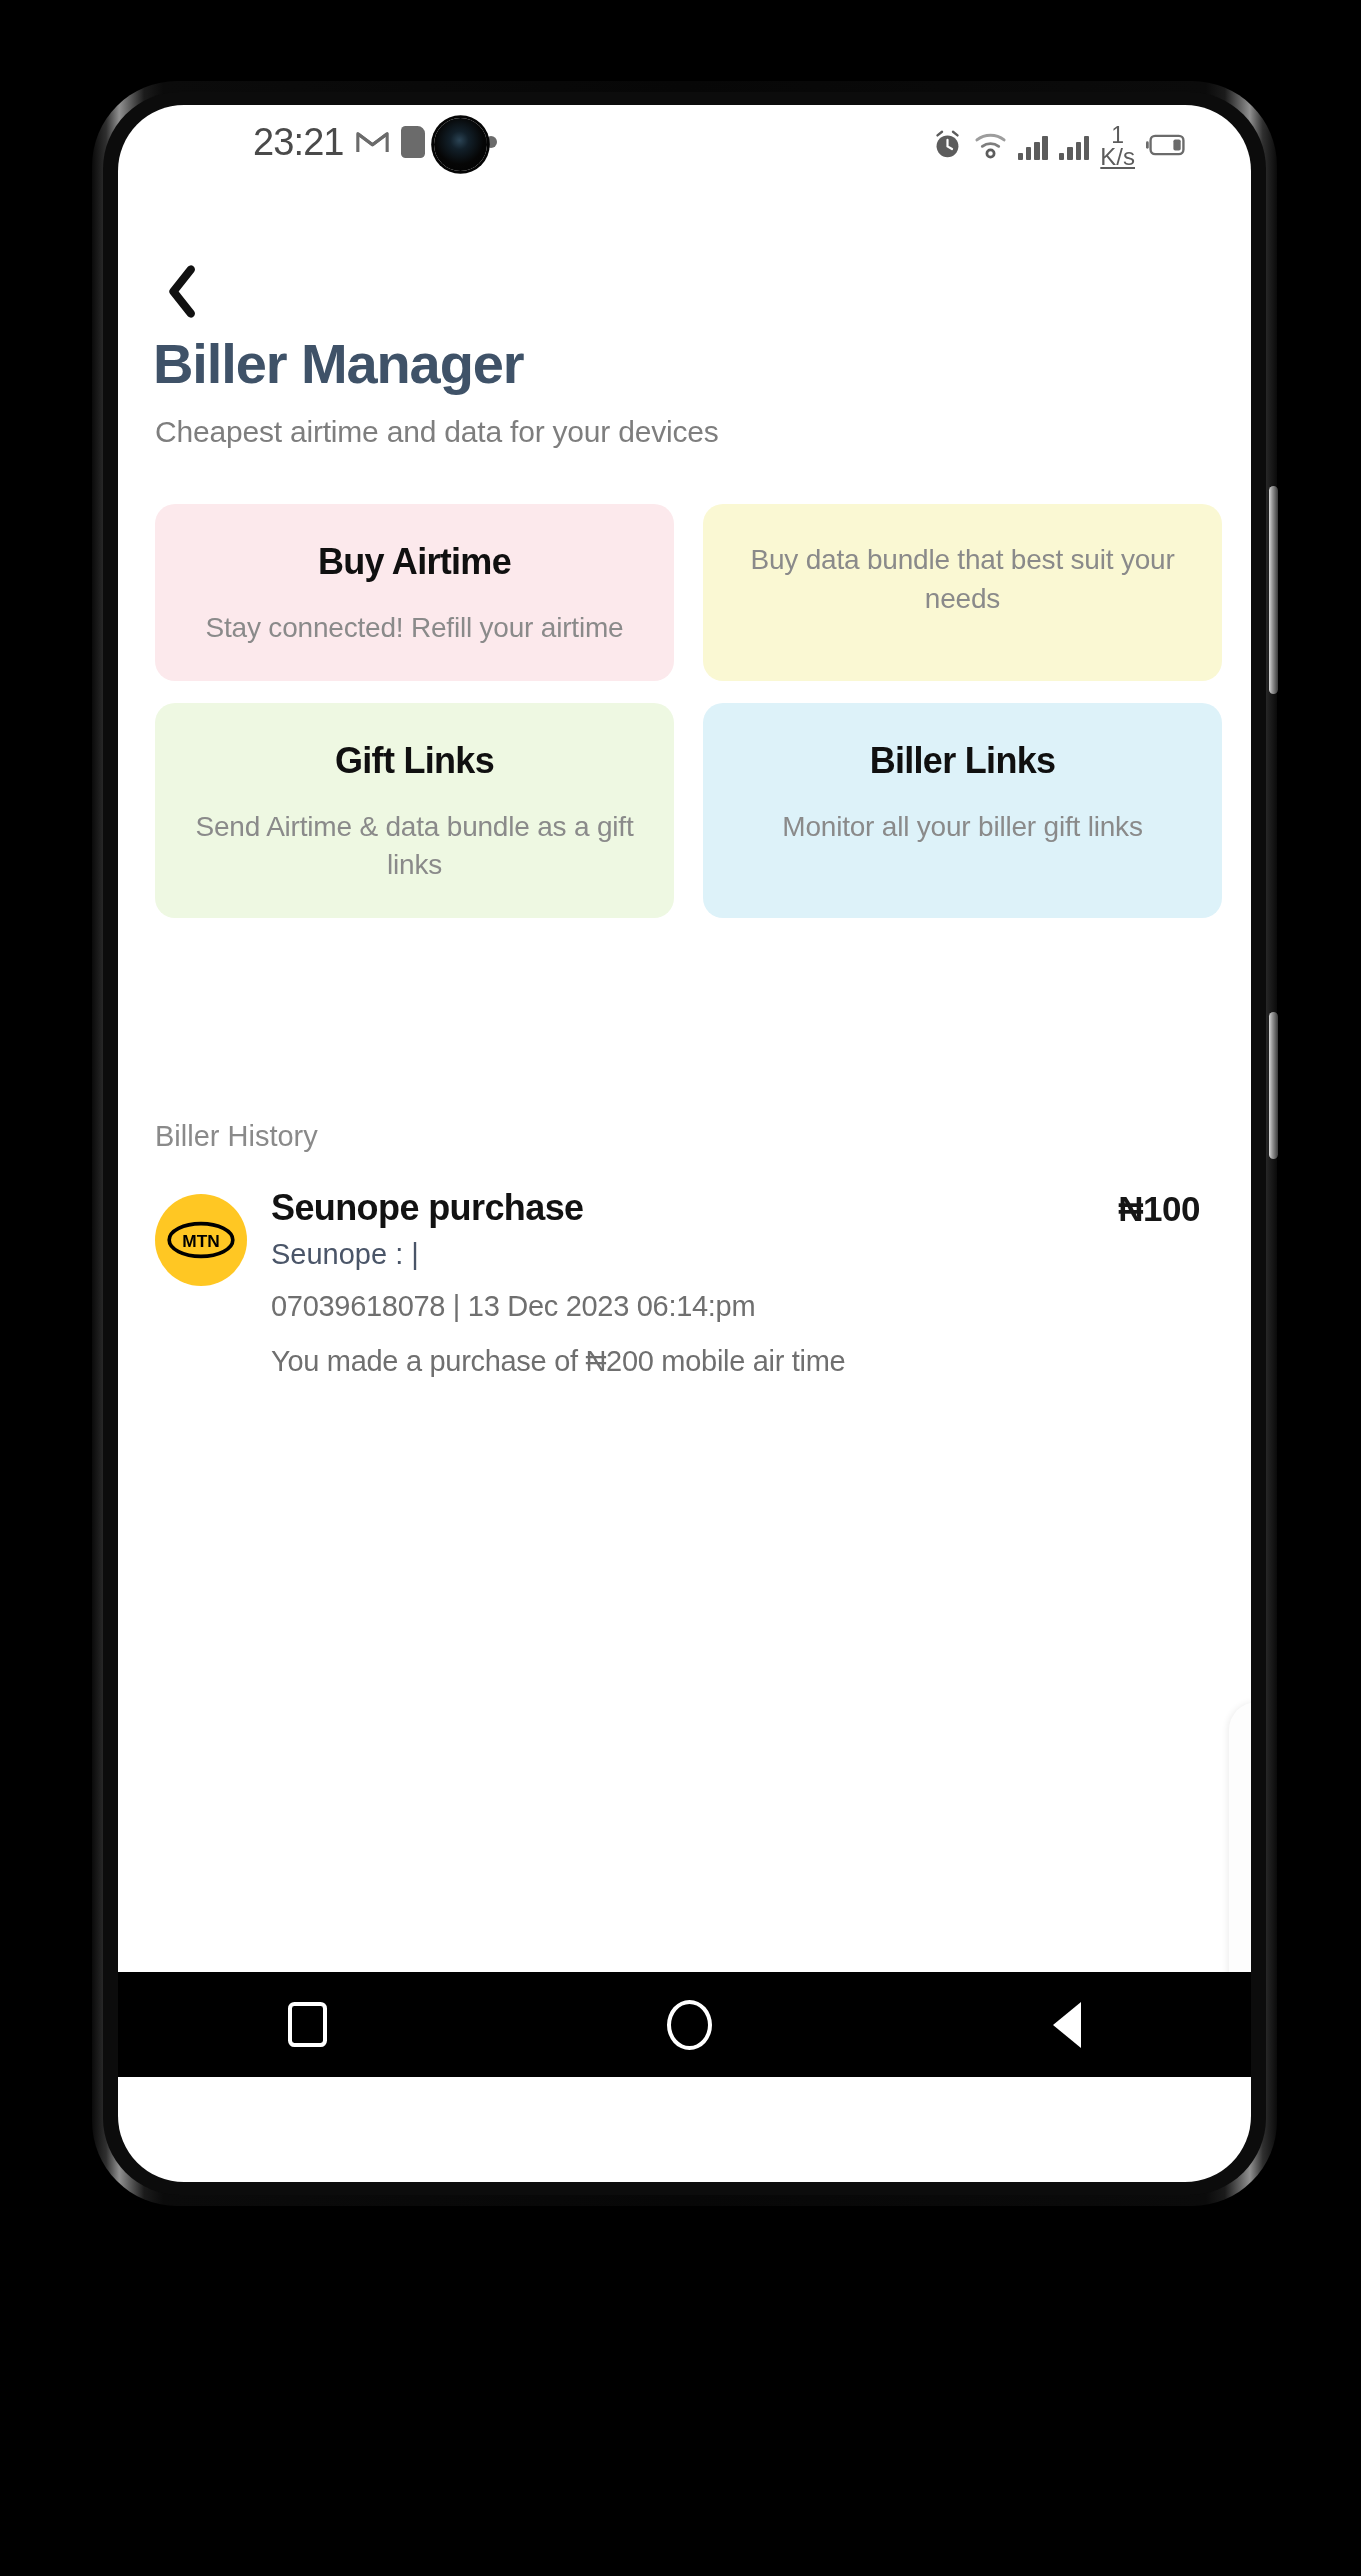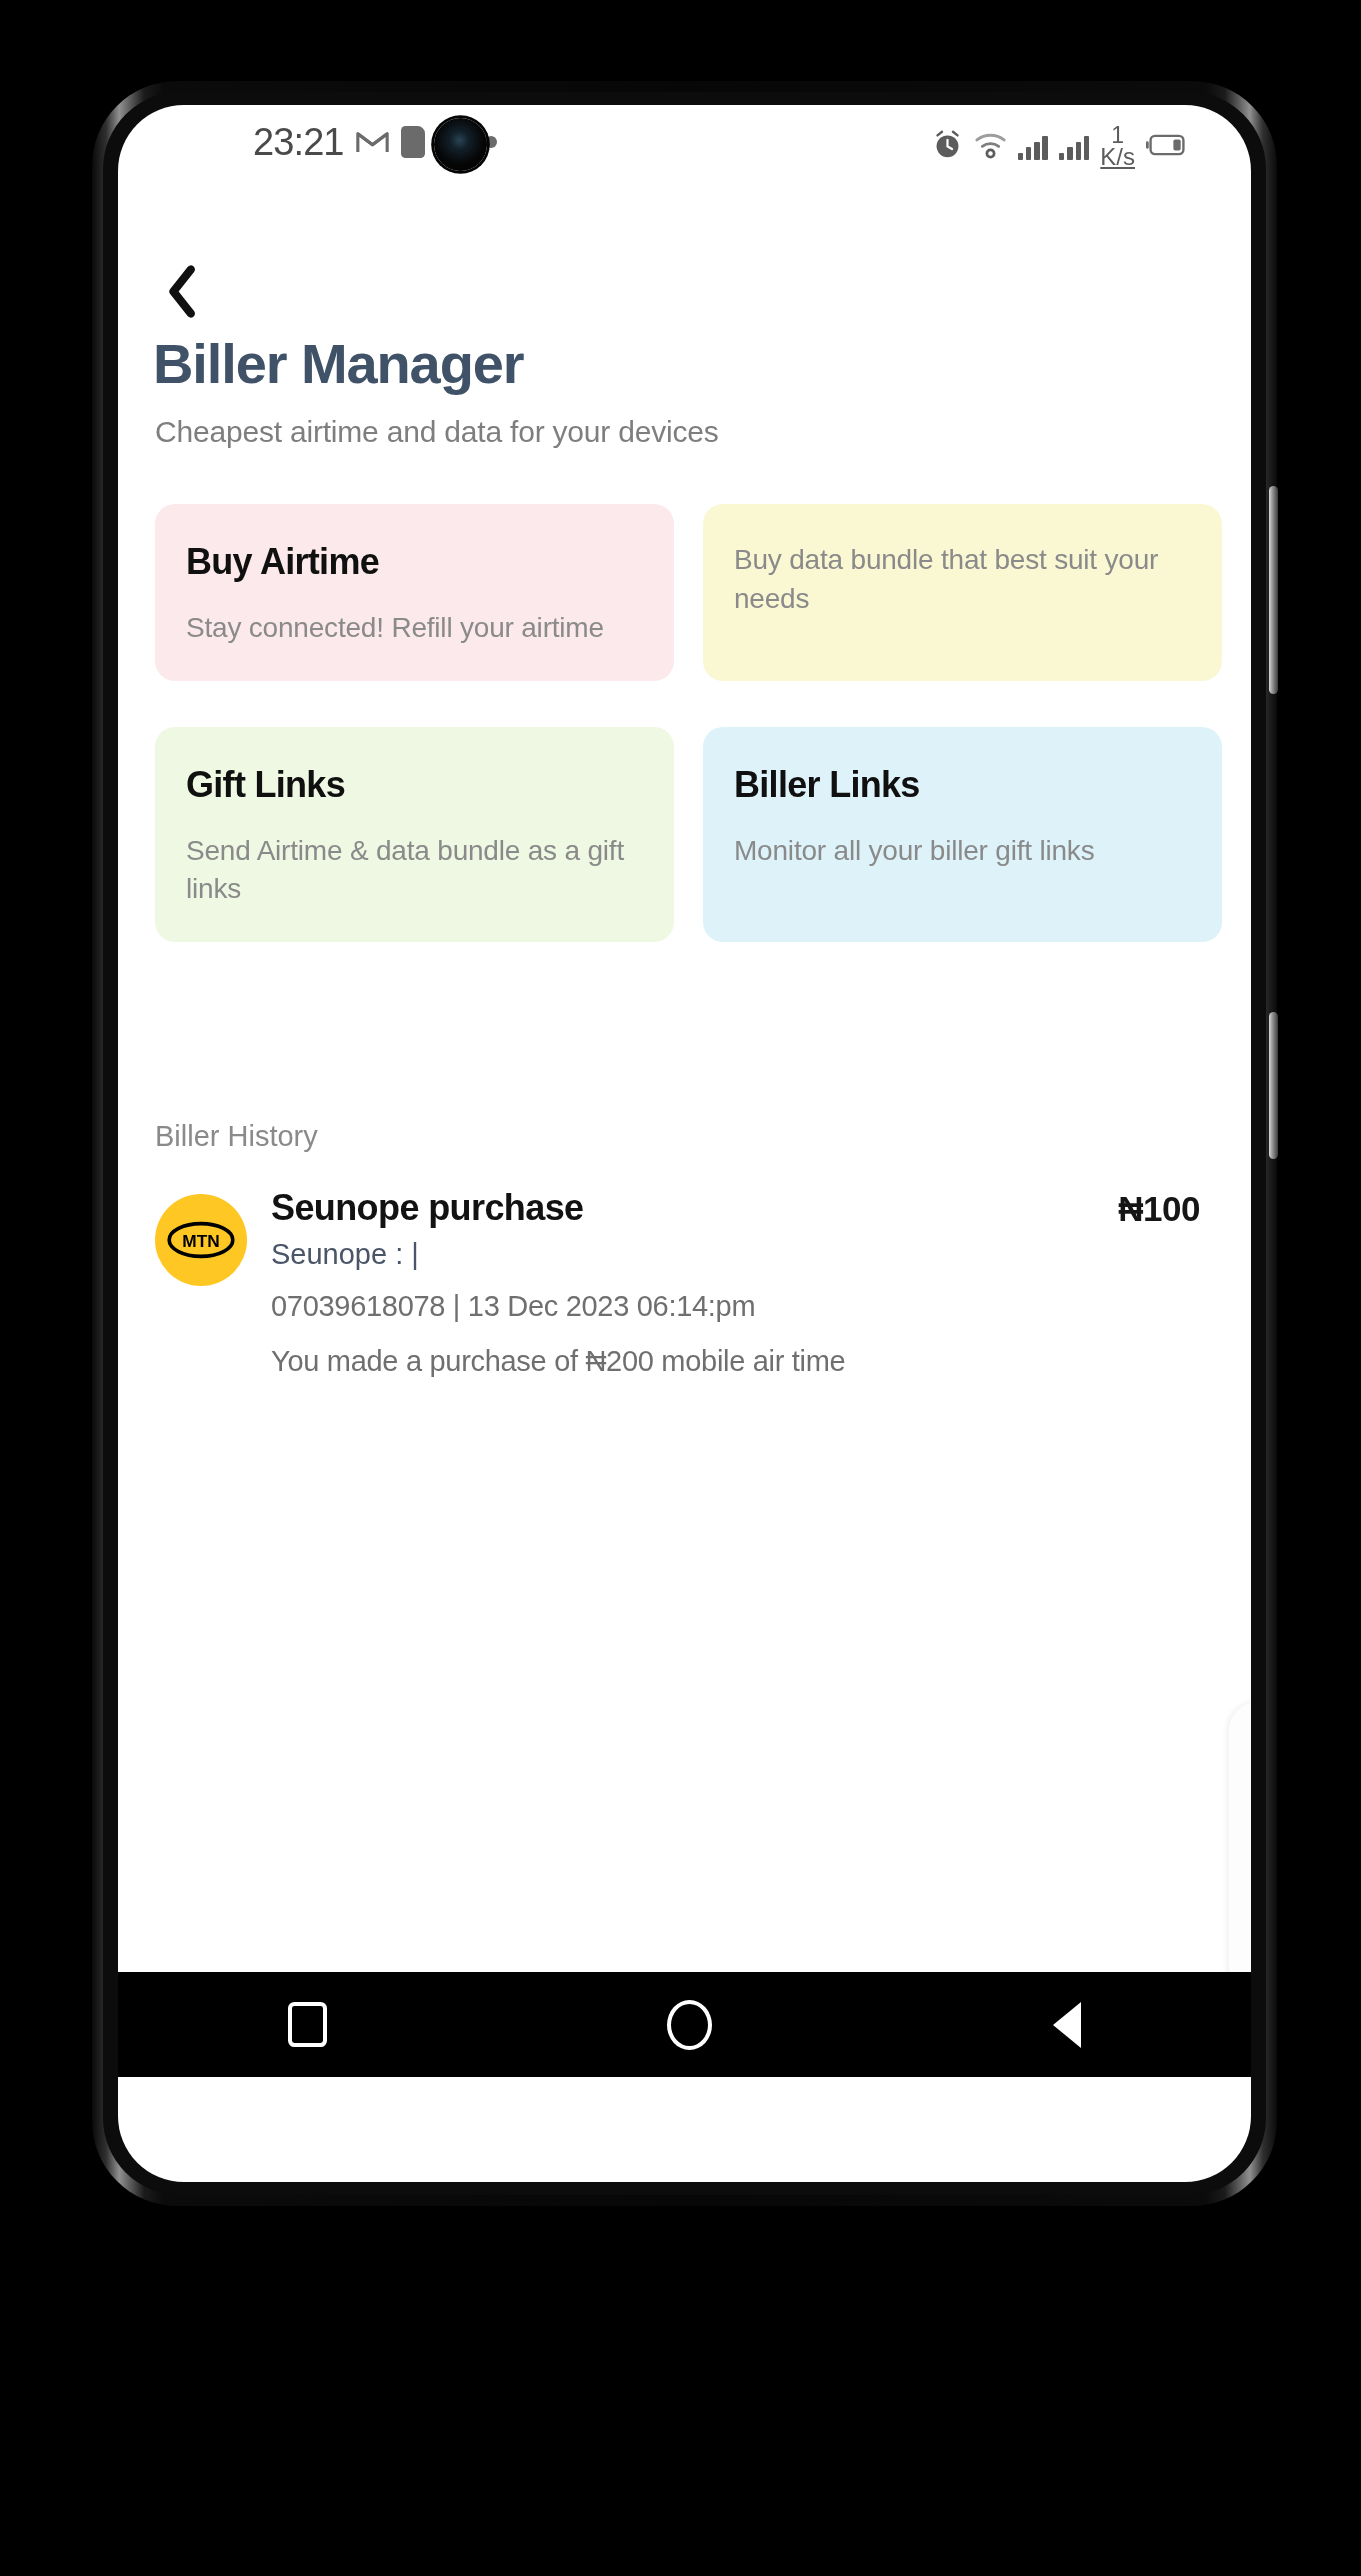--- a/index.html
+++ b/index.html
@@ -66,21 +66,21 @@
     position:absolute;left:35px;top:138px;
     font-size:56px;font-weight:700;color:#3f5268;letter-spacing:-1.1px;
   }
   .page-sub{
     position:absolute;left:37px;top:222px;
     font-size:30px;color:#7e7e7e;letter-spacing:-0.2px;text-align:center;
   }
 
   .grid{
     position:absolute;left:37px;top:311px;width:1067px;
-    display:grid;grid-template-columns:1fr 1fr;gap:46px 29px;
+    display:grid;grid-template-columns:1fr 1fr;gap:22px 29px;text-align:center;
   }
   .card{
     border-radius:20px;padding:37px 31px 33px 31px;min-height:103px;
     display:flex;flex-direction:column;justify-content:flex-start;
   }
   .card h3{margin:0 0 26px 0;font-size:36px;font-weight:700;color:#101010;letter-spacing:-0.7px;}
   .card p{margin:0;font-size:28px;line-height:1.38;color:#8a8a8a;letter-spacing:-0.2px;}
 
   .hist-title{
     position:absolute;left:37px;top:927px;font-size:29px;color:#8a8a8a;font-weight:400;

